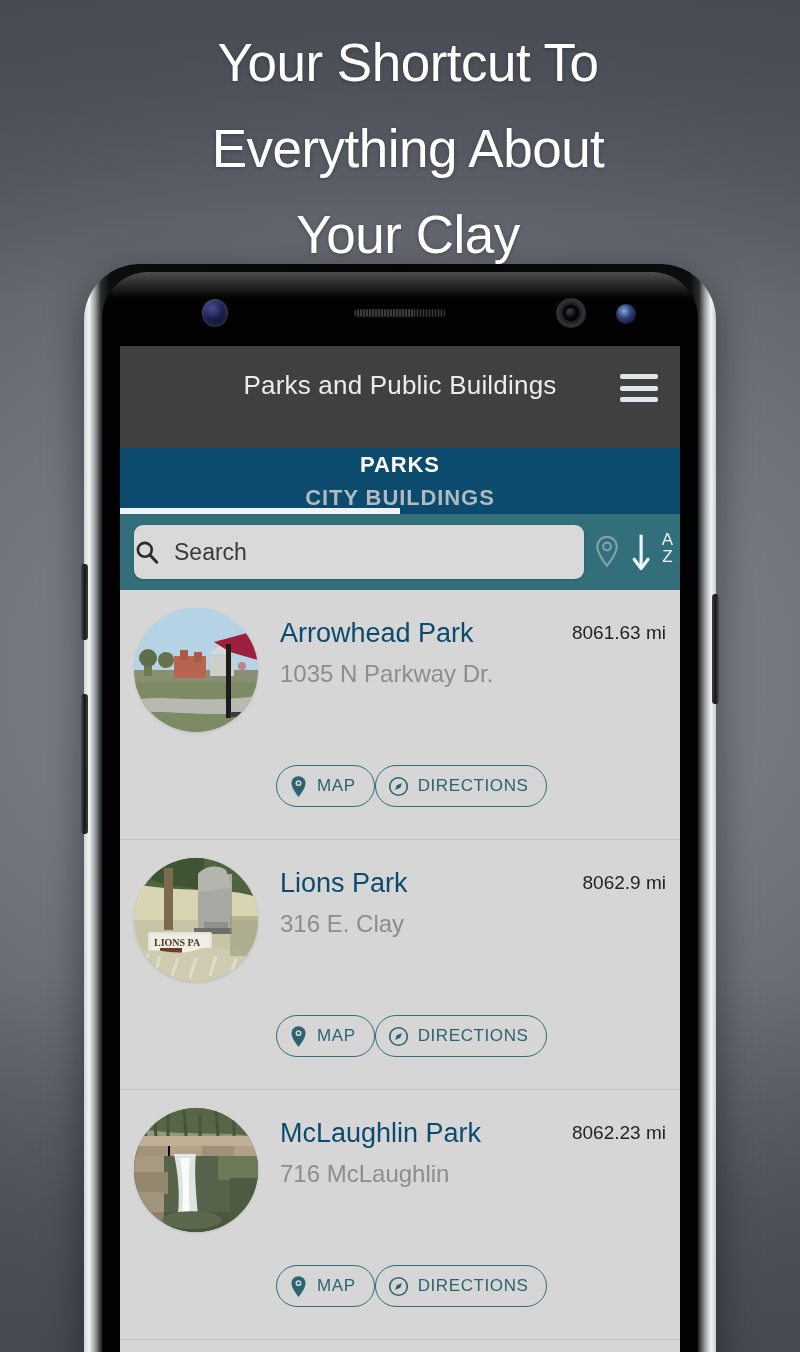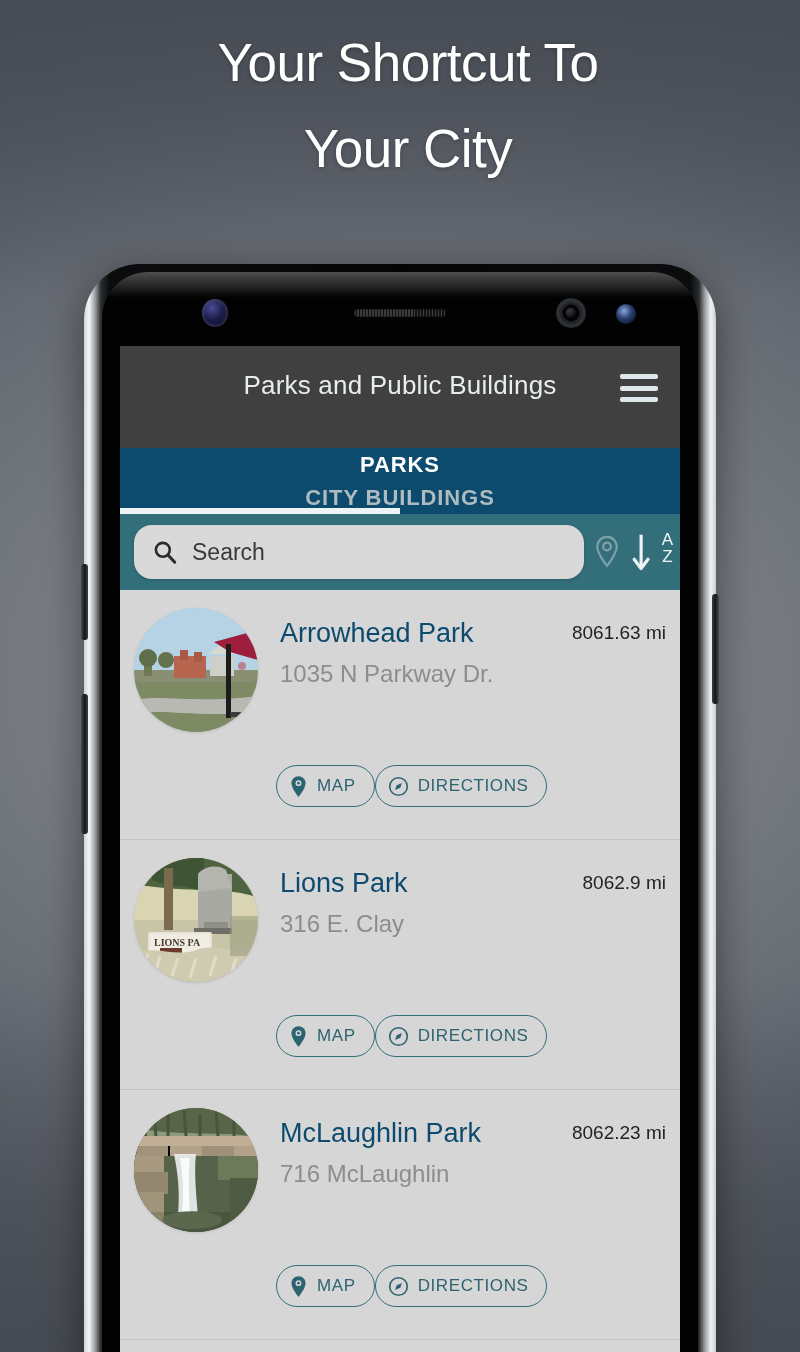--- a/index.html
+++ b/index.html
@@ -161,23 +161,22 @@
   #searchrow{
     background:#336e7b;
     height:76px;
     display:flex; align-items:center;
     padding:0 4px 0 14px;
   }
   #searchbox{
     flex:1;
     height:54px;
     background:#d9d9d9;
-    border-radius:18px;
+    border-radius:9px;
     display:flex; align-items:center;
-    padding-left:18px;
     box-shadow:0 1px 3px rgba(0,0,0,.18);
   }
   #search-icon{ width:26px; height:26px; flex:0 0 auto; }
   #search-placeholder{
     margin-left:14px; color:#3a3a3a; font-size:23px;
   }
   .srch-icon-btn{
     width:46px; height:54px;
     display:flex; align-items:center; justify-content:center;
     cursor:pointer;
@@ -237,21 +236,22 @@
   .chip .glyph{ margin-right:9px; display:flex; }
   .partial{ height:60px; border-bottom:none; }
 </style>
 </head>
 <body>
 
 <div id="bg"></div>
 
 <div id="headline">
   <div>Your Shortcut To</div>
-  <div>Your City</div>
+  <div>Everything About</div>
+  <div>Your Clay</div>
 </div>
 
 <div id="phone">
   <div class="phone-outer"></div>
 
   <div class="side-btn" id="btn-bixby"></div>
   <div class="side-btn" id="btn-vol"></div>
   <div class="side-btn" id="btn-power"></div>
 
   <div class="phone-glass">

